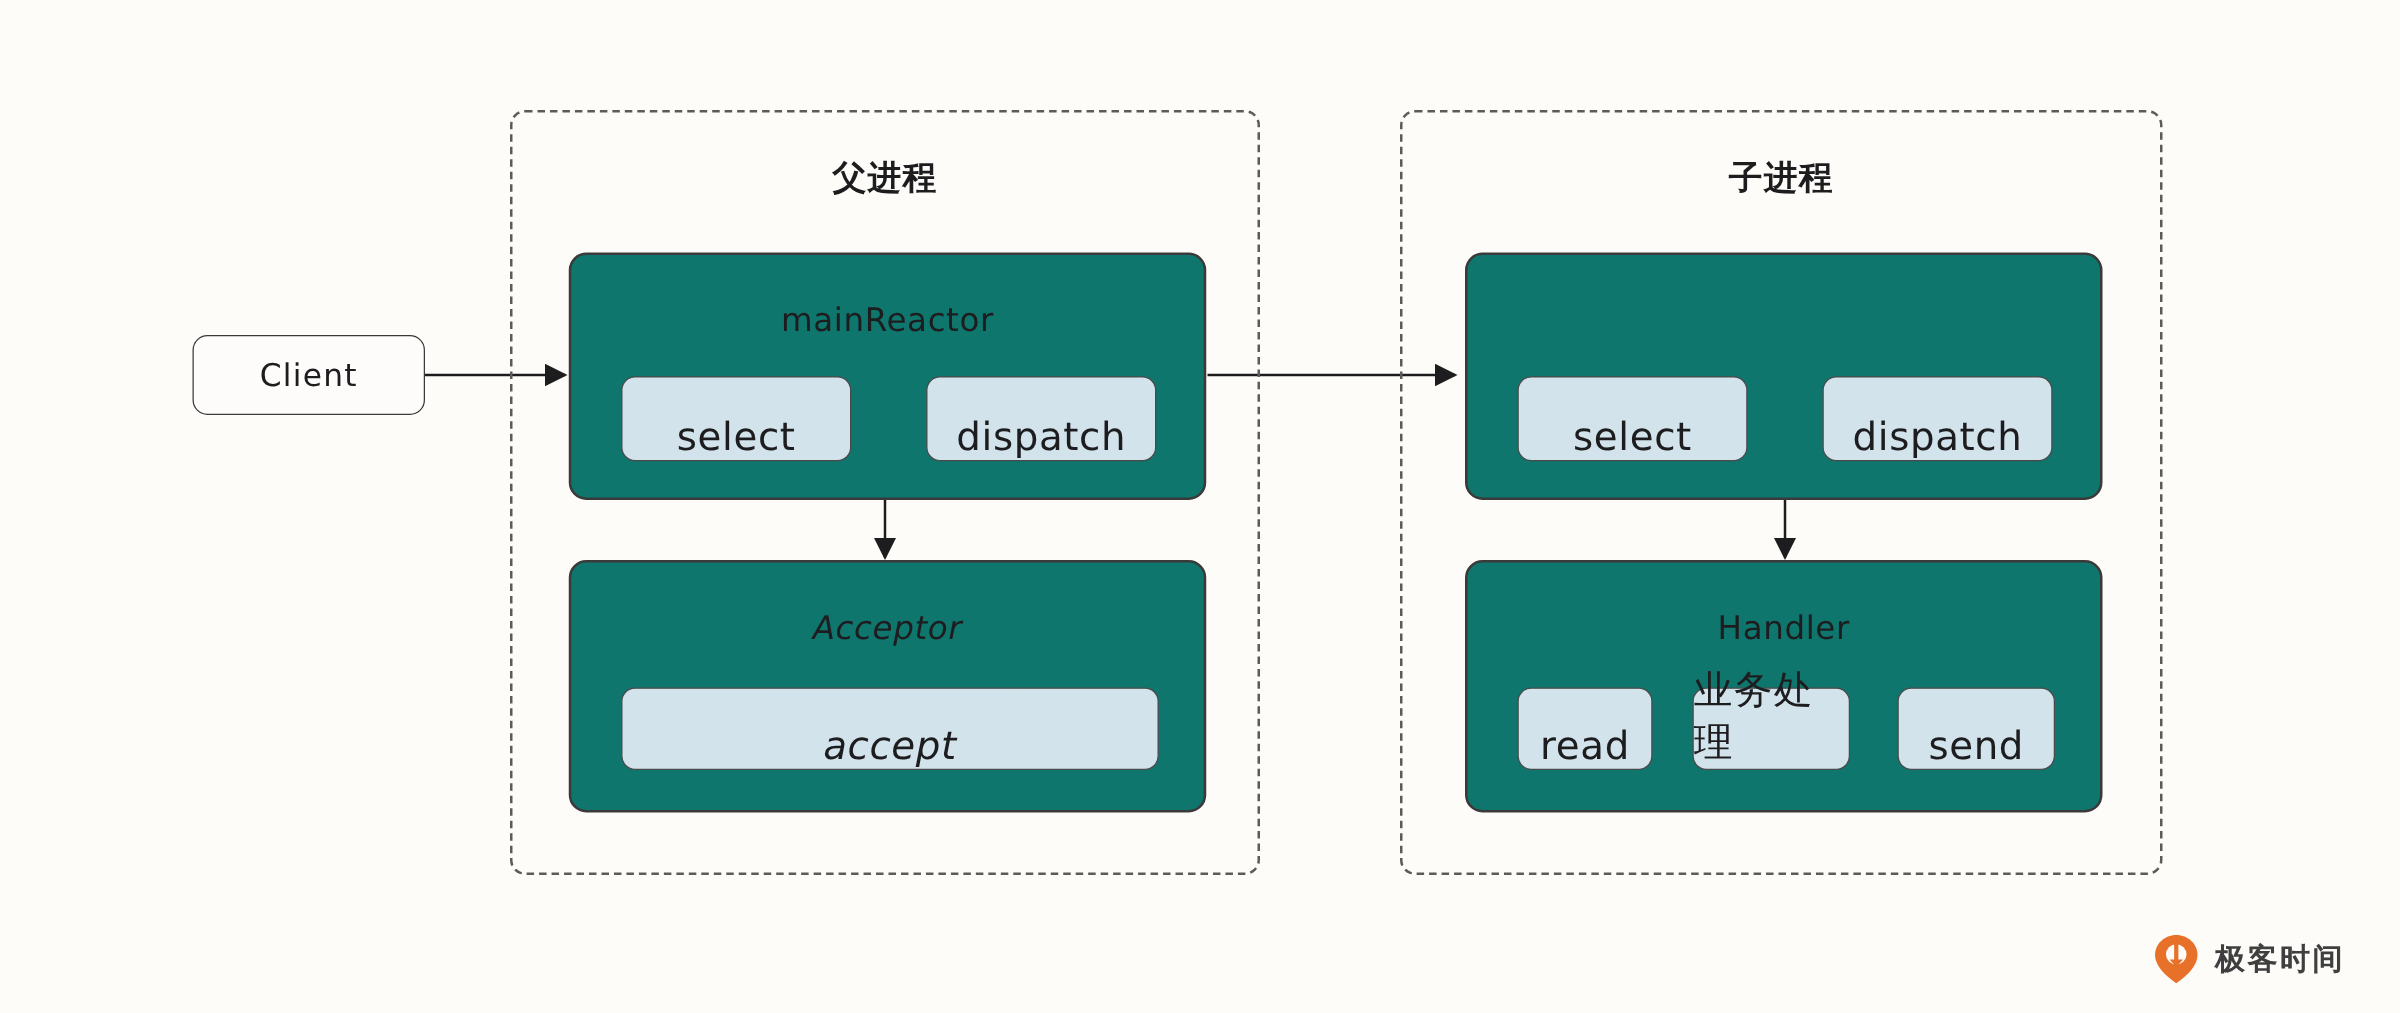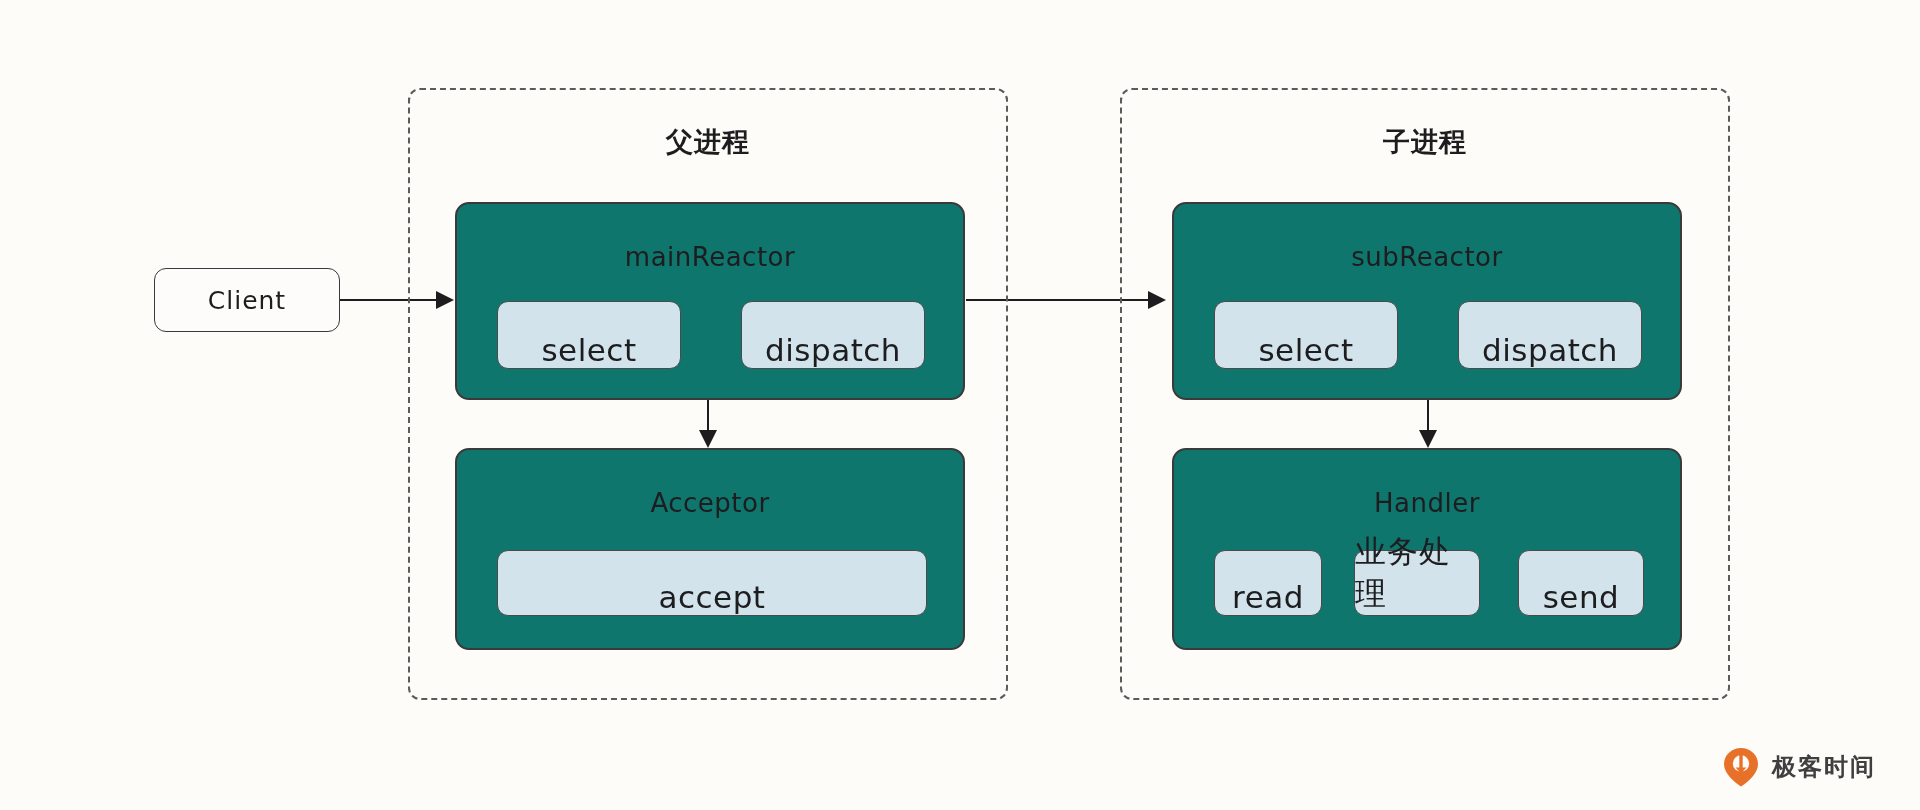--- a/index.html
+++ b/index.html
@@ -144,33 +144,32 @@
   <div class="node panel" style="left:455px; top:202px; width:510px; height:198px;">
     <div class="panel-title" style="top:38px;">mainReactor</div>
     <div class="node chip" style="left:40px; top:97px; width:184px; height:68px;">
       <span>select</span>
     </div>
     <div class="node chip" style="left:284px; top:97px; width:184px; height:68px;">
       <span>dispatch</span>
     </div>
   </div>
 
-  <div class="node panel" style="left:455px; top:448px; width:510px; height:202px;">
+  <div class="node panel" style="left:455px; top:448px; width:510px; height:202px;font-style:italic;">
     <div class="panel-title" style="top:38px;">Acceptor</div>
     <div class="node chip" style="left:40px; top:100px; width:430px; height:66px;">
       <span>accept</span>
     </div>
   </div>
 
   <div class="node group" style="left:1120px; top:88px; width:610px; height:612px;">
     <div class="group-title" style="top:34px;">子进程</div>
   </div>
 
   <div class="node panel" style="left:1172px; top:202px; width:510px; height:198px;">
-    <div class="panel-title" style="top:38px;">subReactor</div>
     <div class="node chip" style="left:40px; top:97px; width:184px; height:68px;">
       <span>select</span>
     </div>
     <div class="node chip" style="left:284px; top:97px; width:184px; height:68px;">
       <span>dispatch</span>
     </div>
   </div>
 
   <div class="node panel" style="left:1172px; top:448px; width:510px; height:202px;">
     <div class="panel-title" style="top:38px;">Handler</div>

